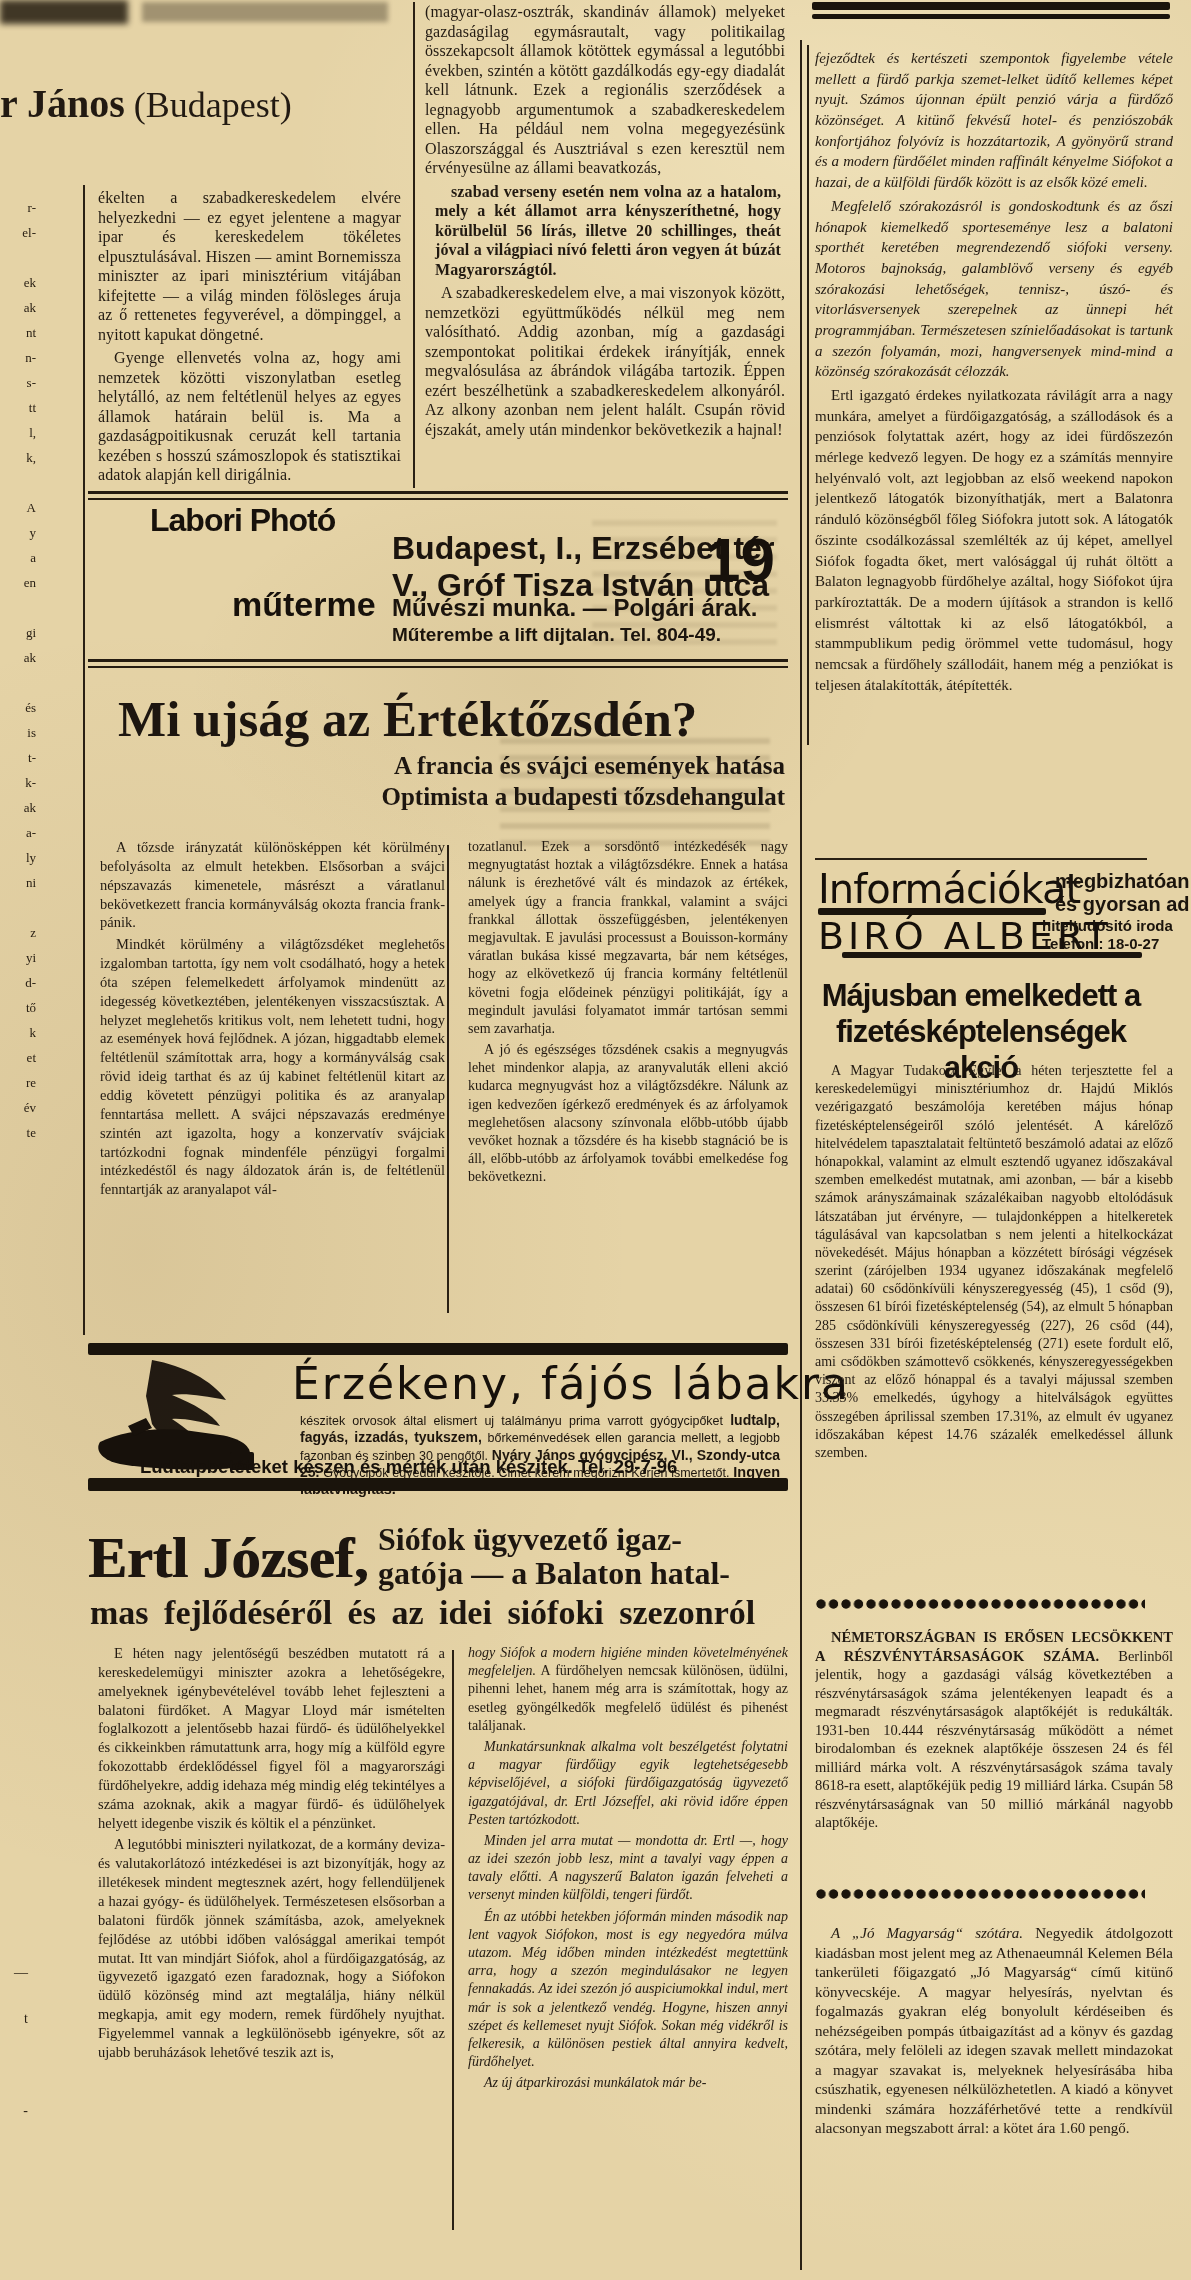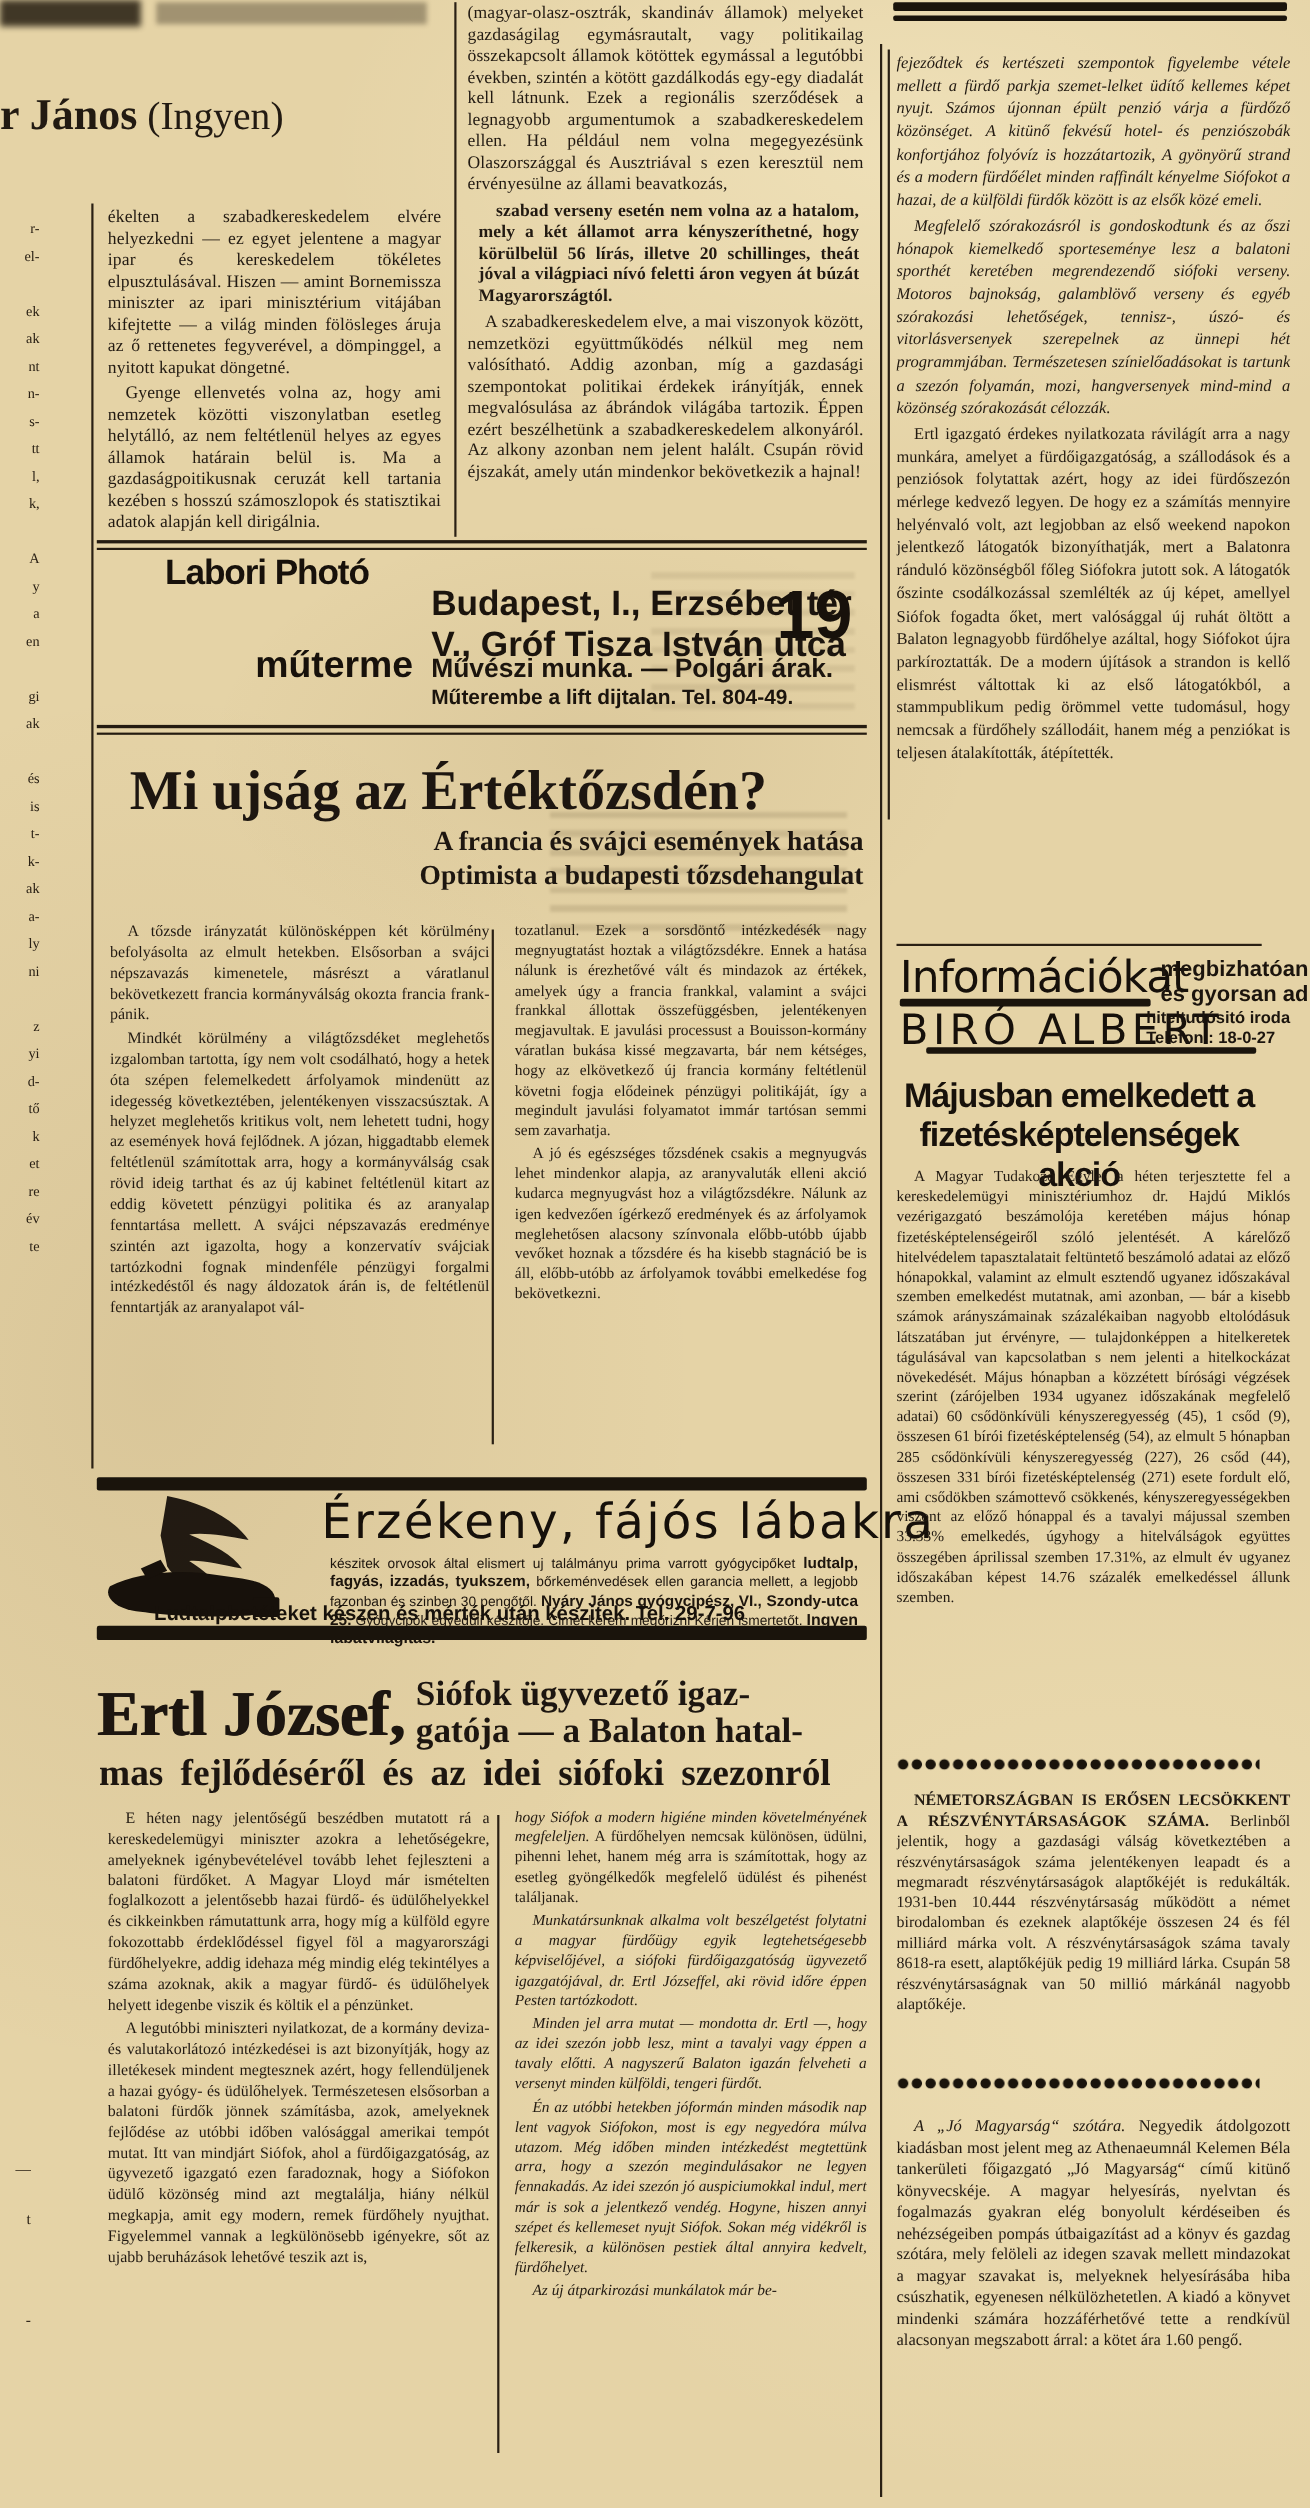--- a/index.html
+++ b/index.html
@@ -99,21 +99,21 @@
   <div class="vrule" style="left:413px;top:2px;height:486px;"></div>
   <div class="vrule" style="left:800px;top:40px;height:2230px;"></div>
   <div class="vrule" style="left:807px;top:45px;height:700px;"></div>
   <div class="vrule" style="left:447px;top:845px;height:468px;"></div>
   <div class="vrule" style="left:452px;top:1650px;height:580px;"></div>
 
   <div class="bar" style="left:812px;top:2px;width:358px;height:8px;"></div>
   <div class="bar" style="left:812px;top:14px;width:358px;height:5px;"></div>
 
   <div class="abs" style="left:0;top:80px;font-size:40px;white-space:nowrap;">
-    <span class="b">r János</span><span style="font-size:36px;"> (Ingyen)</span>
+    <span class="b">r János</span><span style="font-size:36px;"> (Budapest)</span>
   </div>
 
   <div class="col tiny" style="left:98px;top:188px;width:303px;height:296px;">
     <p class="np">ékelten a szabadkereskedelem elvére helyezkedni — ez egyet jelentene a magyar ipar és kereskedelem tökéletes elpusztulásával. Hiszen — amint Bornemissza miniszter az ipari minisztérium vitájában kifejtette — a világ minden fölösleges áruja az ő rettenetes fegyverével, a dömpinggel, a nyitott kapukat döngetné.</p>
     <p>Gyenge ellenvetés volna az, hogy ami nemzetek közötti viszonylatban esetleg helytálló, az nem feltétlenül helyes az egyes államok határain belül is. Ma a gazdaságpoitikusnak ceruzát kell tartania kezében s hosszú számoszlopok és statisztikai adatok alapján kell dirigálnia.</p>
     <p class="b">Máskép a termelés és fogyasztás közötti összhang helyett a tökéletes káosz következne be.</p>
     <p><span class="i">Anglia, mely elvileg mindenkor a szabadkereskedelem alapján állt</span><span> és éppen ennek köszönhette virágzó iparát és kereskedelmét, az ottavai konferencián a kötött gázdálkodás legszigorúbb elveit valósította</span></p>
   </div>
 
   <div class="col tiny" style="left:425px;top:2px;width:360px;height:486px;">

